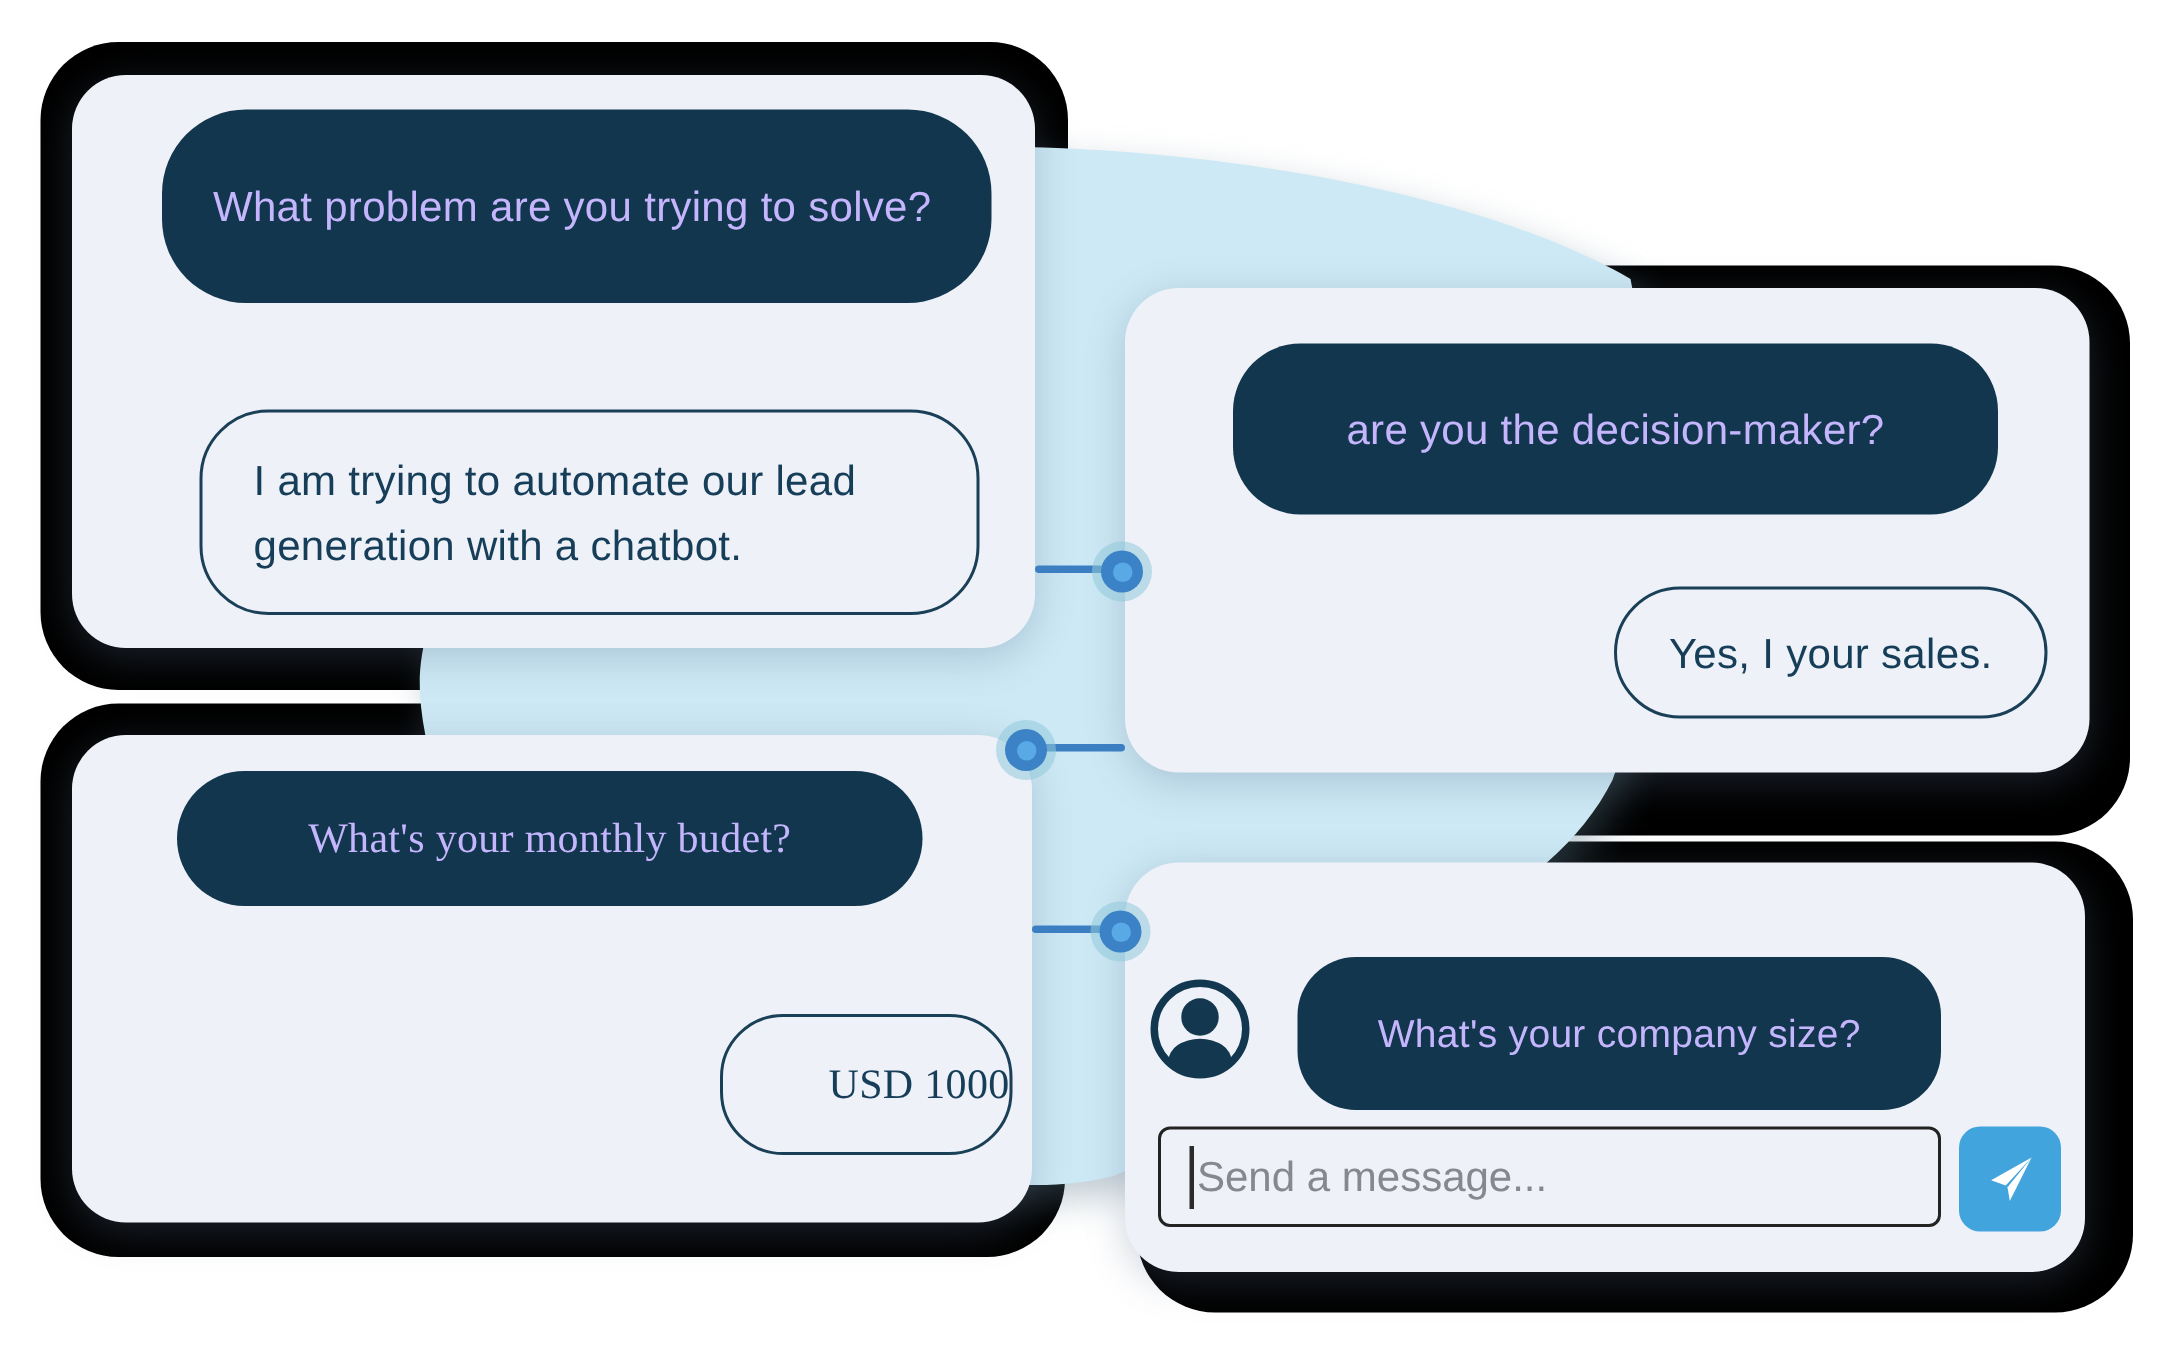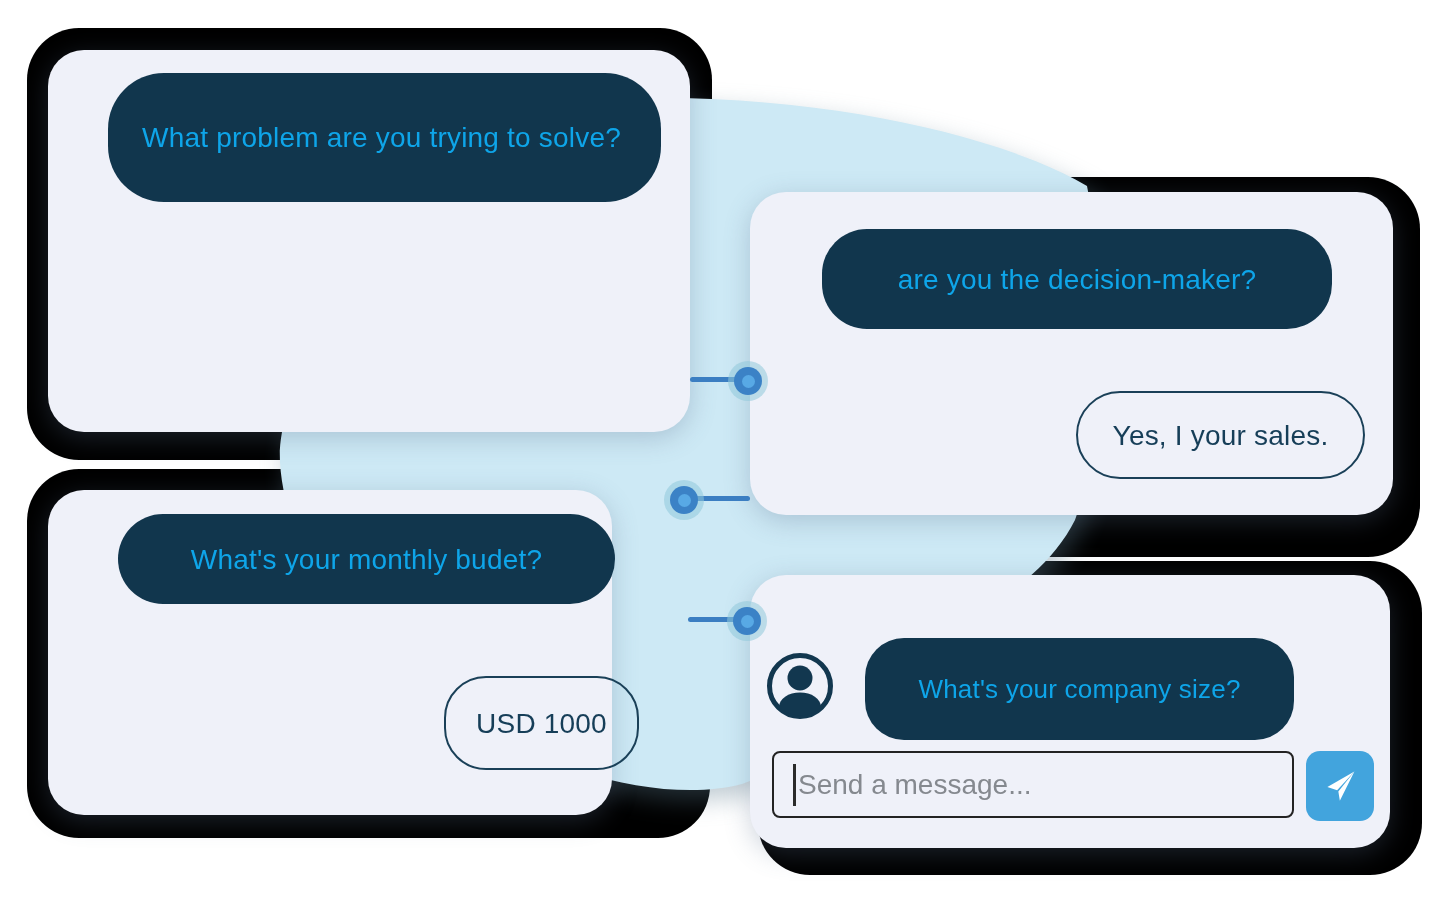--- a/index.html
+++ b/index.html
@@ -15,35 +15,35 @@
   .shadow-4{left:758px;top:561px;width:664px;height:314px;}
   
   .blob{position:absolute;left:0;top:0;z-index:2;}
   
   .card{
     position:absolute;background:#eff1f9;border-radius:36px;z-index:3;
     box-shadow:0 6px 26px rgba(90,110,140,0.30);
   }
   .card-1{left:48px;top:50px;width:642px;height:382px;}
   .card-2{left:750px;top:192px;width:643px;height:323px;}
-  .card-3{left:48px;top:490px;width:564px;height:325px;}
+  .card-3{left:48px;top:490px;width:640px;height:325px;font-family:Liberation Serif, serif;}
   .card-4{left:750px;top:575px;width:640px;height:273px;}
   
   .bubble{
     position:absolute;display:flex;align-items:center;
     font-size:28px;line-height:43px;letter-spacing:0.2px;
   }
-  .bubble.bot{background:#11364d;color:#0ea5e9;}
+  .bubble.bot{background:#11364d;color:#c4b5fd;}
   .bubble.user{background:transparent;color:#163e58;border:2.5px solid #1a4058;}
   .b1-bot{left:60px;top:23px;width:485px;height:129px;border-radius:56px;padding:0 34px;}
   .b1-user{left:85px;top:223px;width:520px;height:137px;border-radius:46px;padding:0 34px;box-sizing:border-box;}
-  .b2-bot{left:72px;top:37px;width:438px;height:100px;border-radius:45px;padding:0 36px;justify-content:center;}
+  .b2-bot{left:72px;top:37px;width:438px;height:82px;border-radius:45px;padding:16px 36px;justify-content:center;}
   .b2-user{left:326px;top:199px;width:289px;height:88px;border-radius:44px;justify-content:center;box-sizing:border-box;}
   .b3-bot{left:70px;top:24px;width:437px;height:90px;border-radius:45px;padding:0 30px;justify-content:center;}
-  .b3-user{left:396px;top:186px;width:195px;height:94px;border-radius:42px;justify-content:center;box-sizing:border-box;}
+  .b3-user{left:432px;top:186px;width:195px;height:94px;border-radius:42px;justify-content:flex-end;box-sizing:border-box;}
   .b4-bot{left:115px;top:63px;width:369px;height:78px;border-radius:39px;padding:12px 30px;justify-content:center;font-size:26px;}
   
   .avatar{position:absolute;left:15px;top:76px;width:70px;height:70px;}
   
   .input-wrap{position:absolute;left:22px;top:176px;width:522px;height:67px;}
   .msg-input{
     width:100%;height:100%;box-sizing:border-box;background:transparent;
     border:2.5px solid #232323;border-radius:8px;padding:0 18px 0 24px;
     font-family:"Liberation Sans","DejaVu Sans",sans-serif;font-size:28px;color:#b91c1c;outline:none;
   }
@@ -86,20 +86,23 @@
              C 905 688, 825 755, 742 784
              C 655 807, 510 762, 418 688
              C 340 626, 284 540, 280 462
              C 277 398, 328 322, 394 269
              C 470 206, 565 128, 683 98 Z" fill="#cde9f5" style="filter:drop-shadow(6px 10px 12px rgba(90,120,140,0.38));"></path>
   </svg>
 
   <section class="card card-1">
     <div class="bubble bot b1-bot">
       <span>What problem are you trying to solve?</span>
+    </div>
+    <div class="bubble user b1-user">
+      <span>I am trying to automate our lead generation with a chatbot.</span>
     </div>
   </section>
 
   <section class="card card-2">
     <div class="bubble bot b2-bot">
       <span>are you the decision-maker?</span>
     </div>
     <div class="bubble user b2-user">
       <span>Yes, I your sales.</span>
     </div>

